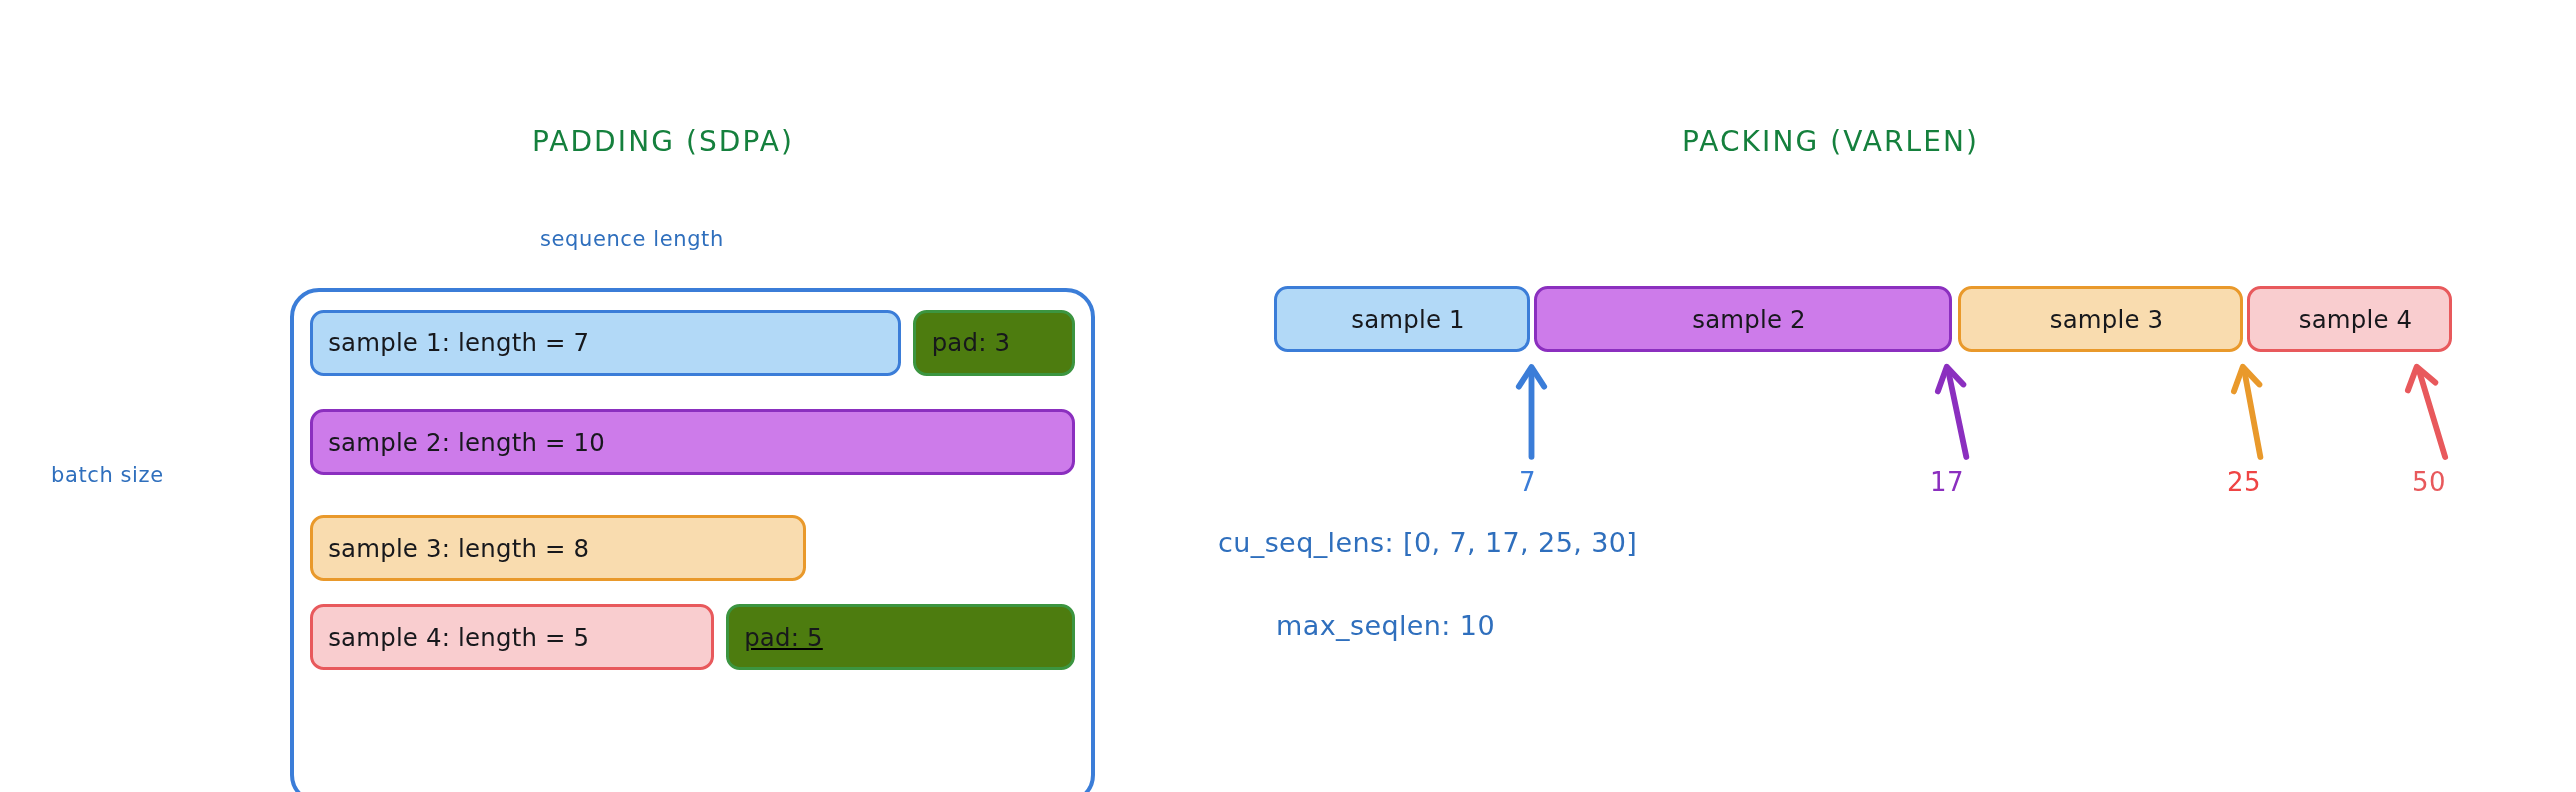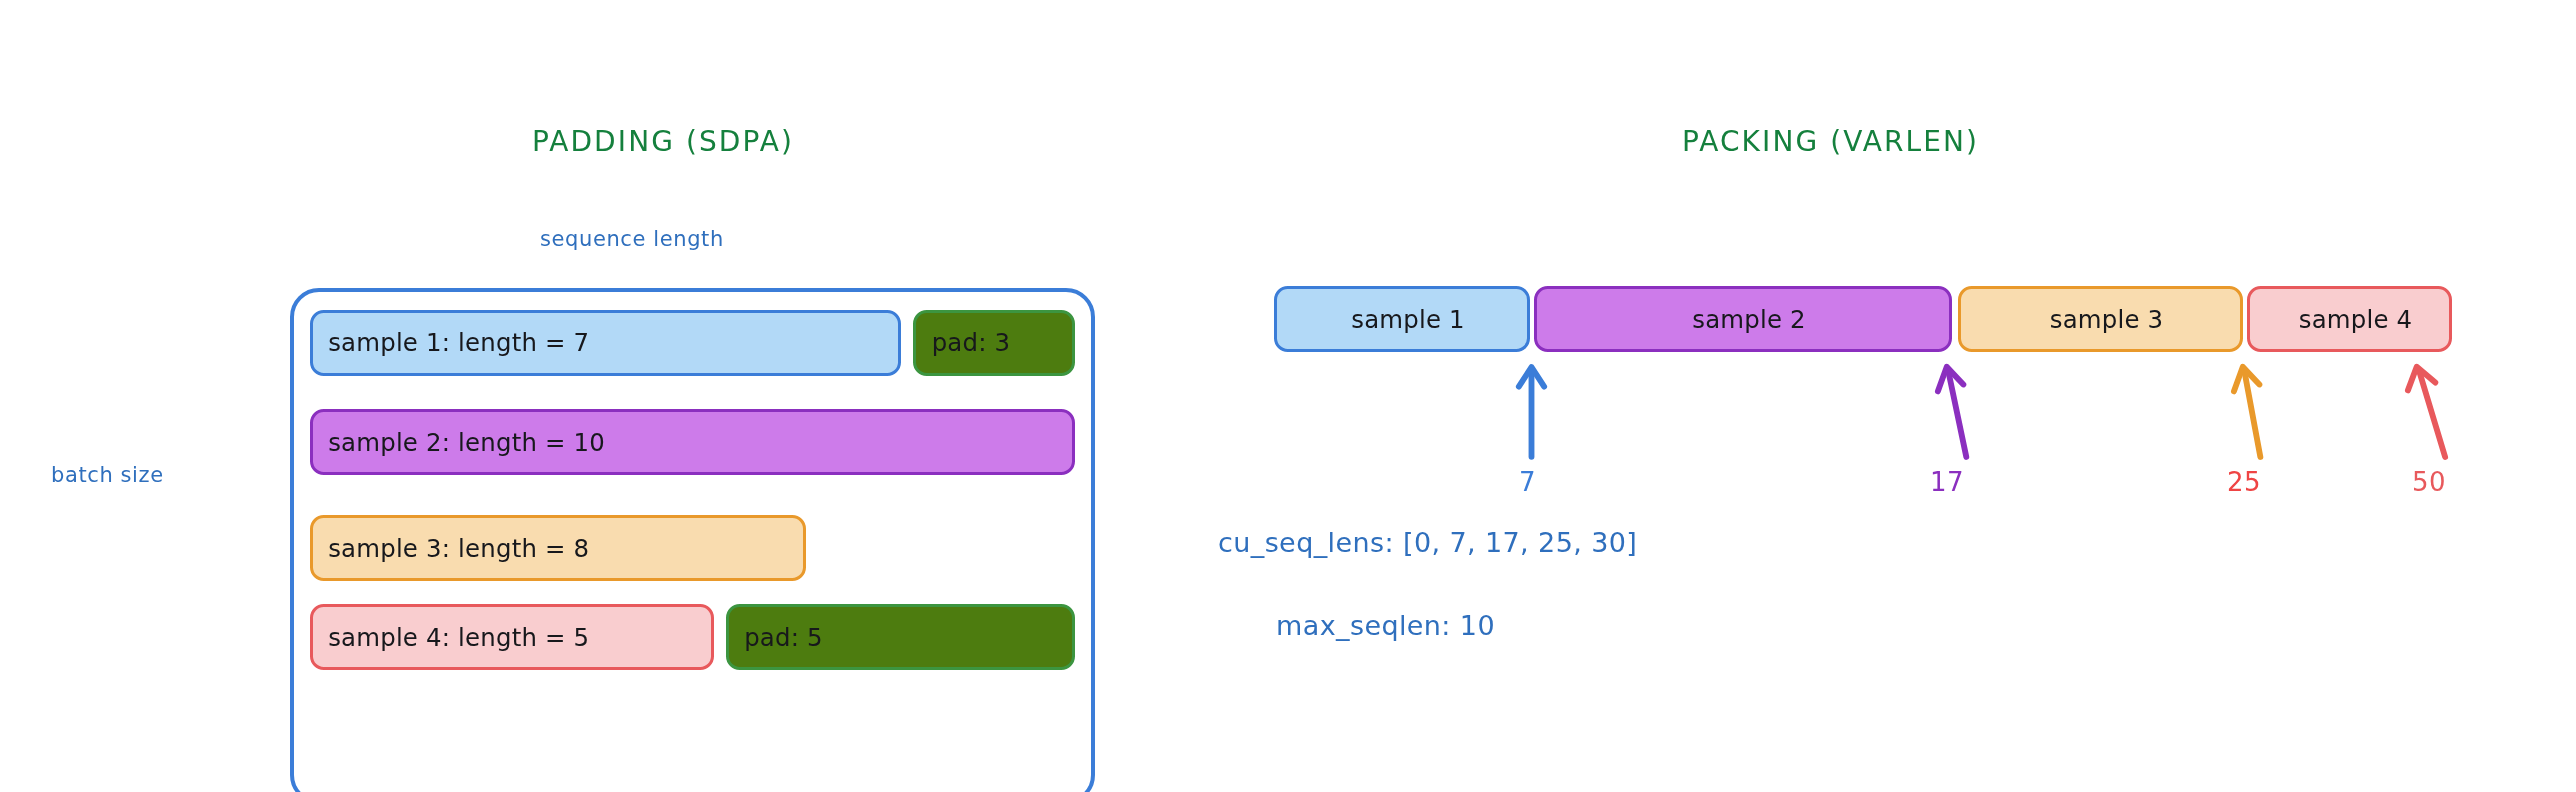--- a/index.html
+++ b/index.html
@@ -109,21 +109,21 @@
       <span class="chip-text hand">sample 3: length = 8</span>
     </div>
     <div class="gap"></div>
   </div>
 
   <div class="pad-row" id="row-4">
     <div class="chip c-red" style="width:408px;">
       <span class="chip-text hand">sample 4: length = 5</span>
     </div>
     <div class="gap"></div>
-    <div class="chip c-green" style="width:353px;">
+    <div class="chip c-green" style="width:353px;text-decoration:underline;">
       <span class="chip-text hand">pad: 5</span>
     </div>
   </div>
 
 </div>
 
 <div class="panel-title hand" id="title-right">PACKING (VARLEN)</div>
 
 <div id="packing-strip">
   <div class="chip c-blue center" style="left:0px;width:256px;">

